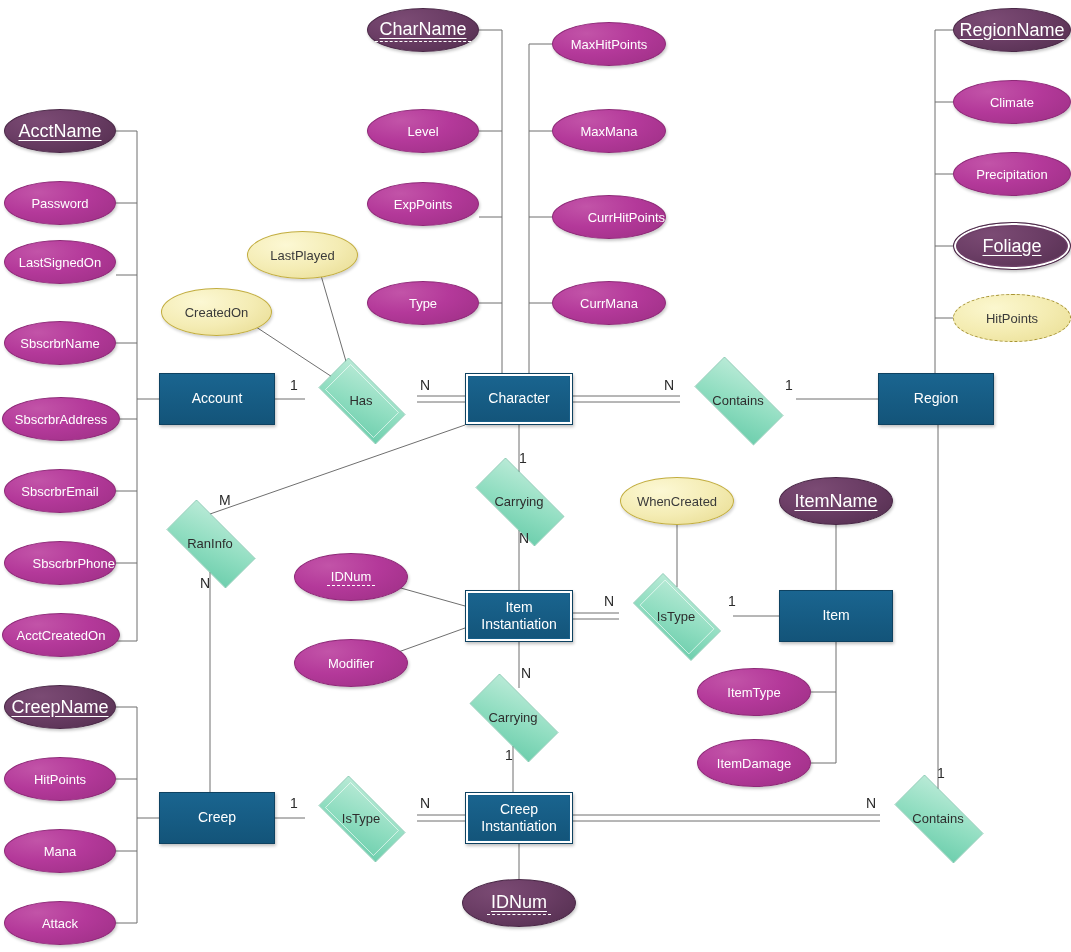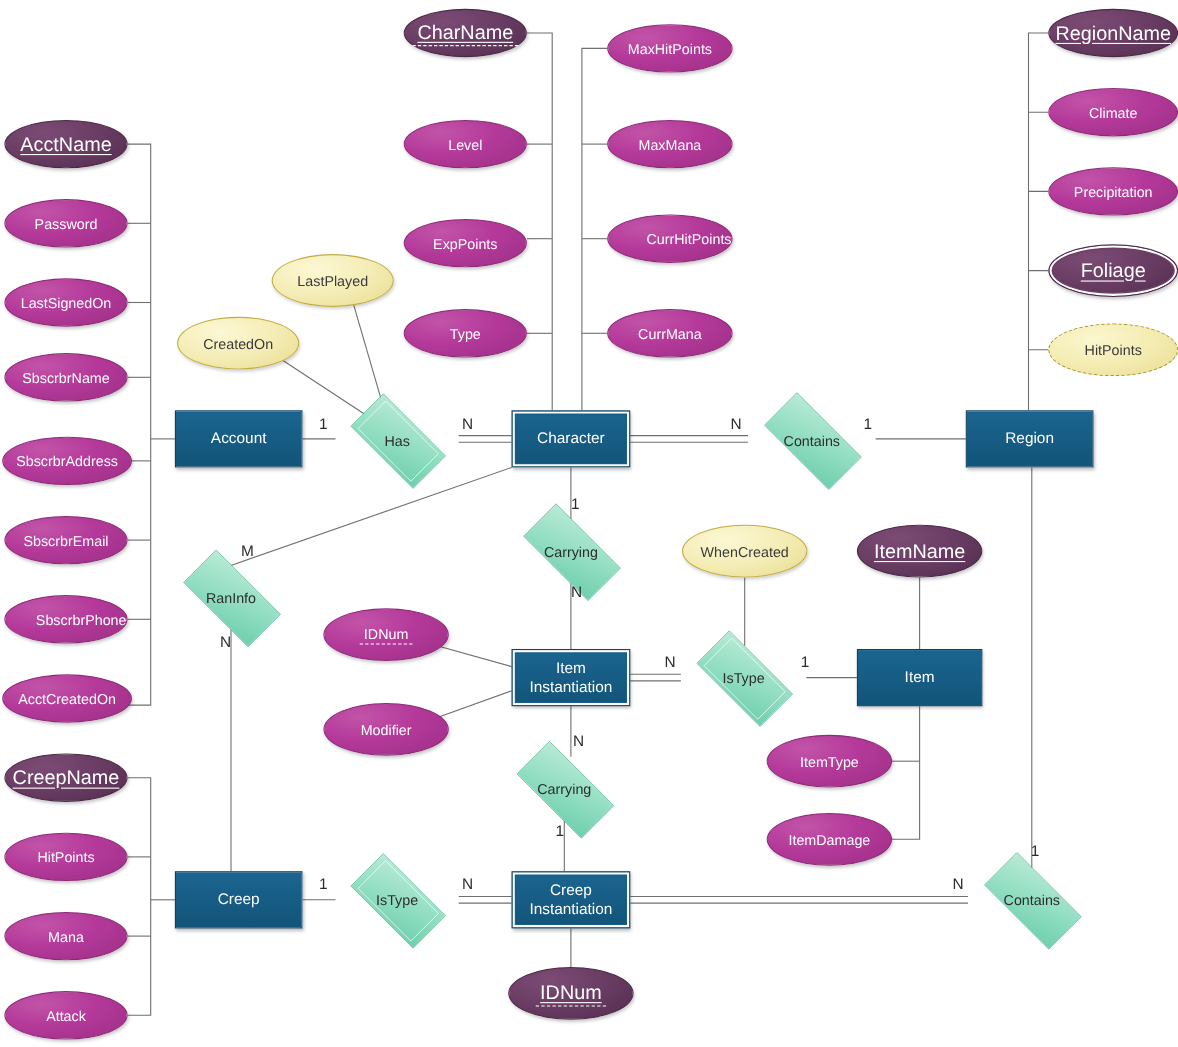--- a/index.html
+++ b/index.html
@@ -165,21 +165,21 @@
     </g>
   </svg>
 
   <div id="nodes">
       <div class="node attr key" style="left: 4px; top: 109px; width: 112px; height: 44px;">
         <span class="t">AcctName</span>
       </div>
       <div class="node attr" style="left: 4px; top: 181px; width: 112px; height: 44px;">
         <span class="t">Password</span>
       </div>
-      <div class="node attr" style="left: 4px; top: 253px; width: 112px; height: 44px; text-align: center;">
+      <div class="node attr" style="left: 4px; top: 240px; width: 112px; height: 44px; text-align: center;">
         <span class="t">LastSignedOn</span>
       </div>
       <div class="node attr" style="left: 4px; top: 321px; width: 112px; height: 44px;">
         <span class="t">SbscrbrName</span>
       </div>
       <div class="node attr" style="left: 2px; top: 397px; width: 118px; height: 44px;">
         <span class="t">SbscrbrAddress</span>
       </div>
       <div class="node attr" style="left: 4px; top: 469px; width: 112px; height: 44px;">
         <span class="t">SbscrbrEmail</span>
@@ -207,21 +207,21 @@
       </div>
       <div class="node attr yellow" style="left: 247px; top: 231px; width: 111px; height: 48px;">
         <span class="t">LastPlayed</span>
       </div>
       <div class="node attr key pkey" style="left: 367px; top: 8px; width: 112px; height: 44px;">
         <span class="t">CharName</span>
       </div>
       <div class="node attr" style="left: 367px; top: 109px; width: 112px; height: 44px;">
         <span class="t">Level</span>
       </div>
-      <div class="node attr" style="left: 367px; top: 199px; width: 112px; height: 44px; justify-content: center;">
+      <div class="node attr" style="left: 367px; top: 182px; width: 112px; height: 44px; justify-content: center;">
         <span class="t">ExpPoints</span>
       </div>
       <div class="node attr" style="left: 367px; top: 281px; width: 112px; height: 44px;">
         <span class="t">Type</span>
       </div>
       <div class="node attr" style="left: 552px; top: 22px; width: 114px; height: 44px;">
         <span class="t">MaxHitPoints</span>
       </div>
       <div class="node attr" style="left: 552px; top: 109px; width: 114px; height: 44px;">
         <span class="t">MaxMana</span>

